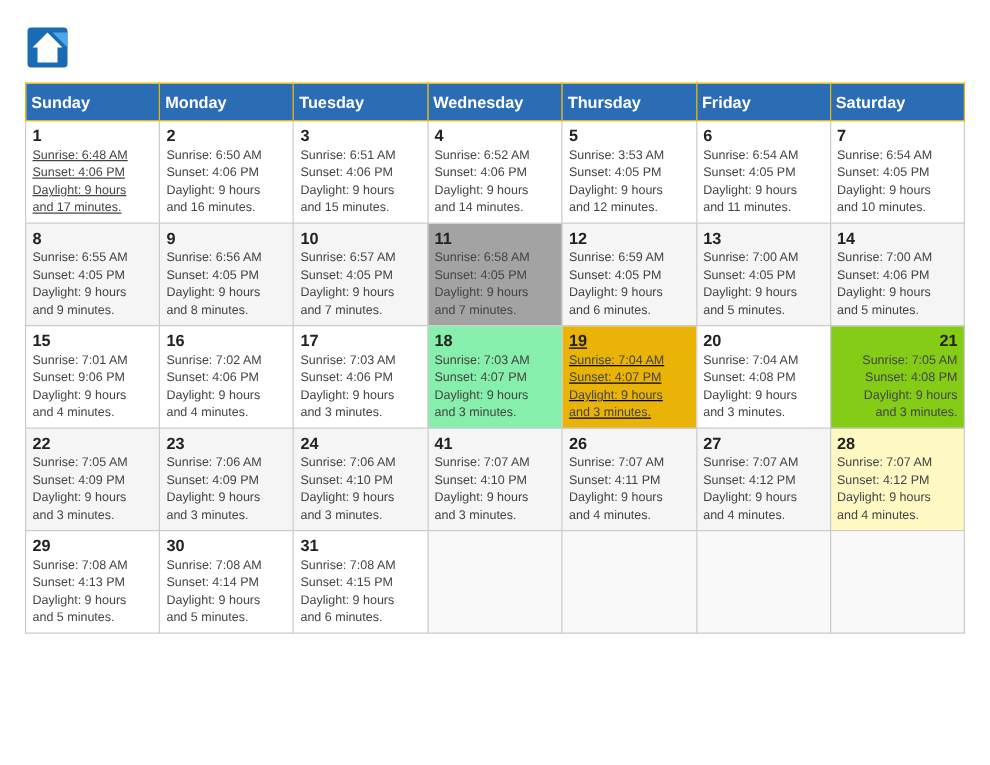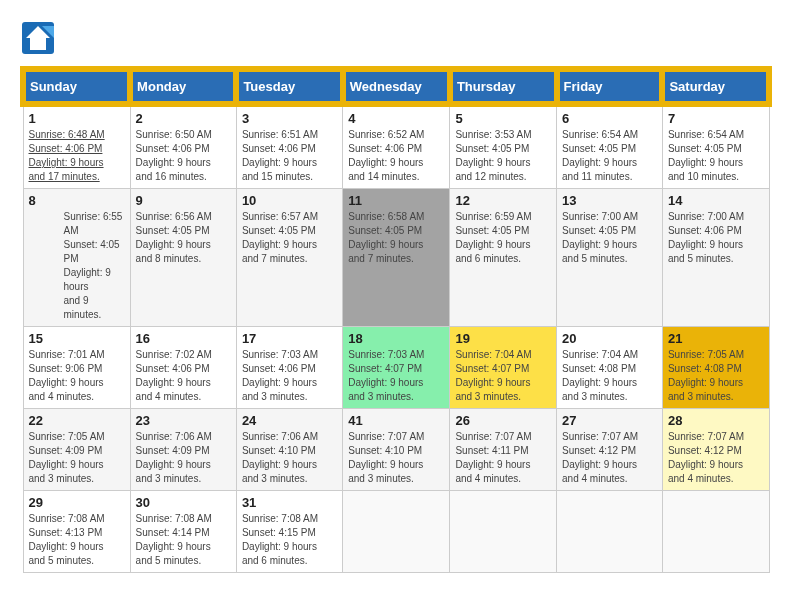--- a/index.html
+++ b/index.html
@@ -37,21 +37,21 @@
       border-collapse: collapse;
       font-size: 11px;
     }
     thead tr th {
       background: #2a6db5;
       color: #fff;
       padding: 7px 4px;
       text-align: left;
       font-size: 13px;
       font-weight: bold;
-      border: 6px solid #eab308;
+      border: 1px solid #eab308;
     }
     tbody tr td {
       border: 1px solid #ccc;
       vertical-align: top;
       padding: 4px 5px;
       width: 108px;
       min-height: 80px;
       background: #fff;
     }
     tbody tr:nth-child(even) td {
@@ -150,21 +150,21 @@
           <span class="day-num">7</span>
           <div class="day-info" style="white-space: pre-line;">Sunrise: 6:54 AM
 Sunset: 4:05 PM
 Daylight: 9 hours
 and 10 minutes.</div>
         </td>
       </tr>
       <tr>
         <td style="background: rgb(245, 245, 245);">
           <span class="day-num">8</span>
-          <div class="day-info" style="white-space: pre-line; margin-left: 35px;">Sunrise: 6:55 AM
+          <div class="day-info" style="white-space: pre-line;">Sunrise: 6:55 AM
 Sunset: 4:05 PM
 Daylight: 9 hours
 and 9 minutes.</div>
         </td>
         <td style="background: rgb(245, 245, 245);">
           <span class="day-num">9</span>
           <div class="day-info" style="white-space: pre-line;">Sunrise: 6:56 AM
 Sunset: 4:05 PM
 Daylight: 9 hours
 and 8 minutes.</div>
@@ -227,35 +227,35 @@
 Daylight: 9 hours
 and 3 minutes.</div>
         </td>
         <td style="background: #86efac;">
           <span class="day-num">18</span>
           <div class="day-info" style="white-space: pre-line;">Sunrise: 7:03 AM
 Sunset: 4:07 PM
 Daylight: 9 hours
 and 3 minutes.</div>
         </td>
-        <td style="background: #fde047;">
+        <td style="background: #eab308; text-decoration: underline;">
           <span class="day-num">19</span>
           <div class="day-info" style="white-space: pre-line;">Sunrise: 7:04 AM
 Sunset: 4:07 PM
 Daylight: 9 hours
 and 3 minutes.</div>
         </td>
         <td style="background: rgb(255, 255, 255);">
           <span class="day-num">20</span>
           <div class="day-info" style="white-space: pre-line;">Sunrise: 7:04 AM
 Sunset: 4:08 PM
 Daylight: 9 hours
 and 3 minutes.</div>
         </td>
-        <td style="background: #eab308;">
+        <td style="background: #84cc16; text-align: right;">
           <span class="day-num">21</span>
           <div class="day-info" style="white-space: pre-line;">Sunrise: 7:05 AM
 Sunset: 4:08 PM
 Daylight: 9 hours
 and 3 minutes.</div>
         </td>
       </tr>
       <tr>
         <td style="background: rgb(245, 245, 245);">
           <span class="day-num">22</span>

